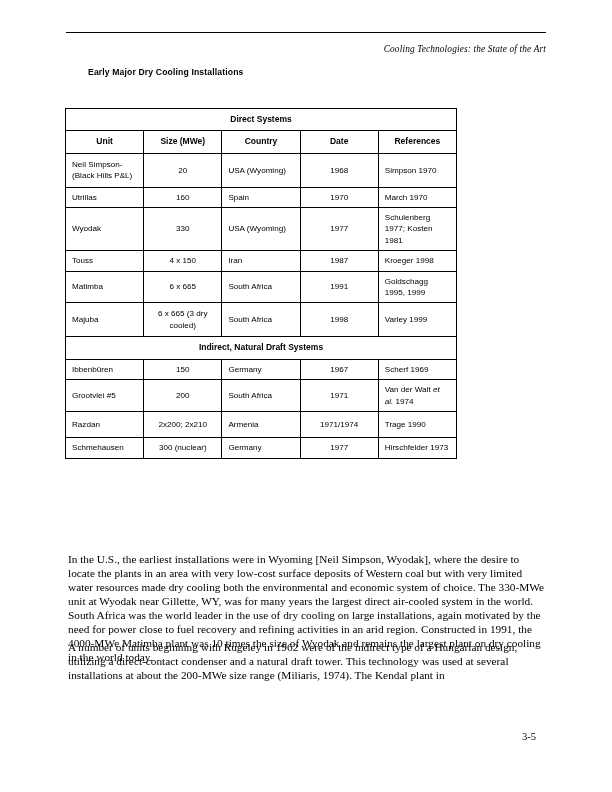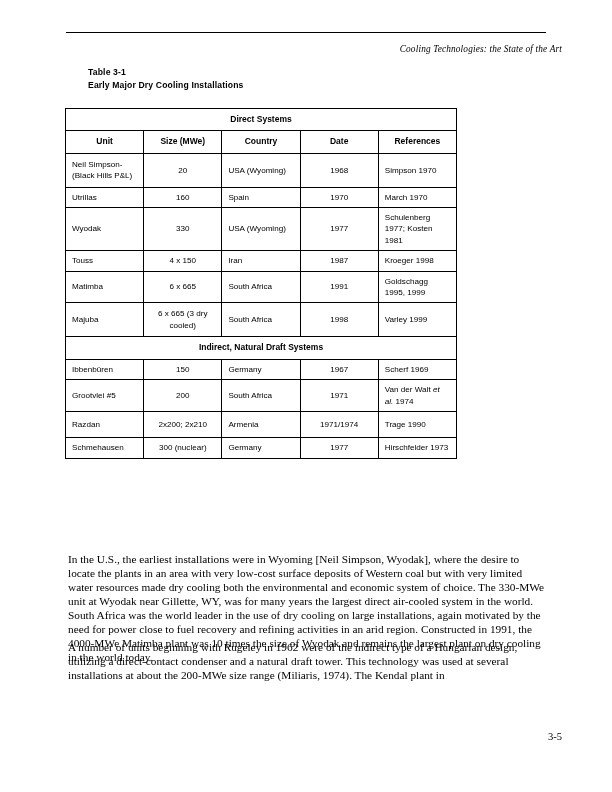--- a/index.html
+++ b/index.html
@@ -25,21 +25,21 @@
   .header-rule {
     position: absolute;
     left: 66px;
     top: 32px;
     width: 480px;
     height: 0;
     border-top: 1.1px solid #000;
   }
   .running-head {
     position: absolute;
-    right: 50px;
+    right: 66px;
     top: 44px;
     font-family: "Liberation Serif", serif;
     font-style: italic;
     font-size: 9.3px;
     letter-spacing: 0.15px;
     white-space: nowrap;
   }
 
   
   .table-caption {
@@ -108,37 +108,36 @@
     font-size: 11.3px;
     line-height: 14px;
     text-align: left;
   }
   #para-1 { top: 541px; }
   #para-2 { top: 629px; }
 
   
   .folio {
     position: absolute;
-    right: 50px;
+    right: 76px;
     top: 731px;
     font-family: "Liberation Serif", serif;
     font-size: 10.6px;
   }
 </style>
 </head>
 <body>
 
 <div class="page">
 
   <div class="header-rule"></div>
 
   <div class="running-head">Cooling Technologies: the State of the Art</div>
 
   <div class="table-caption">
-    <div>Table 3-1</div>
     <div>Early Major Dry Cooling Installations</div>
   </div>
 
   <table class="data-table">
     <tbody>
 
       <tr class="section-row">
         <td colspan="5">
           <div class="cell">Direct Systems</div>
         </td>

